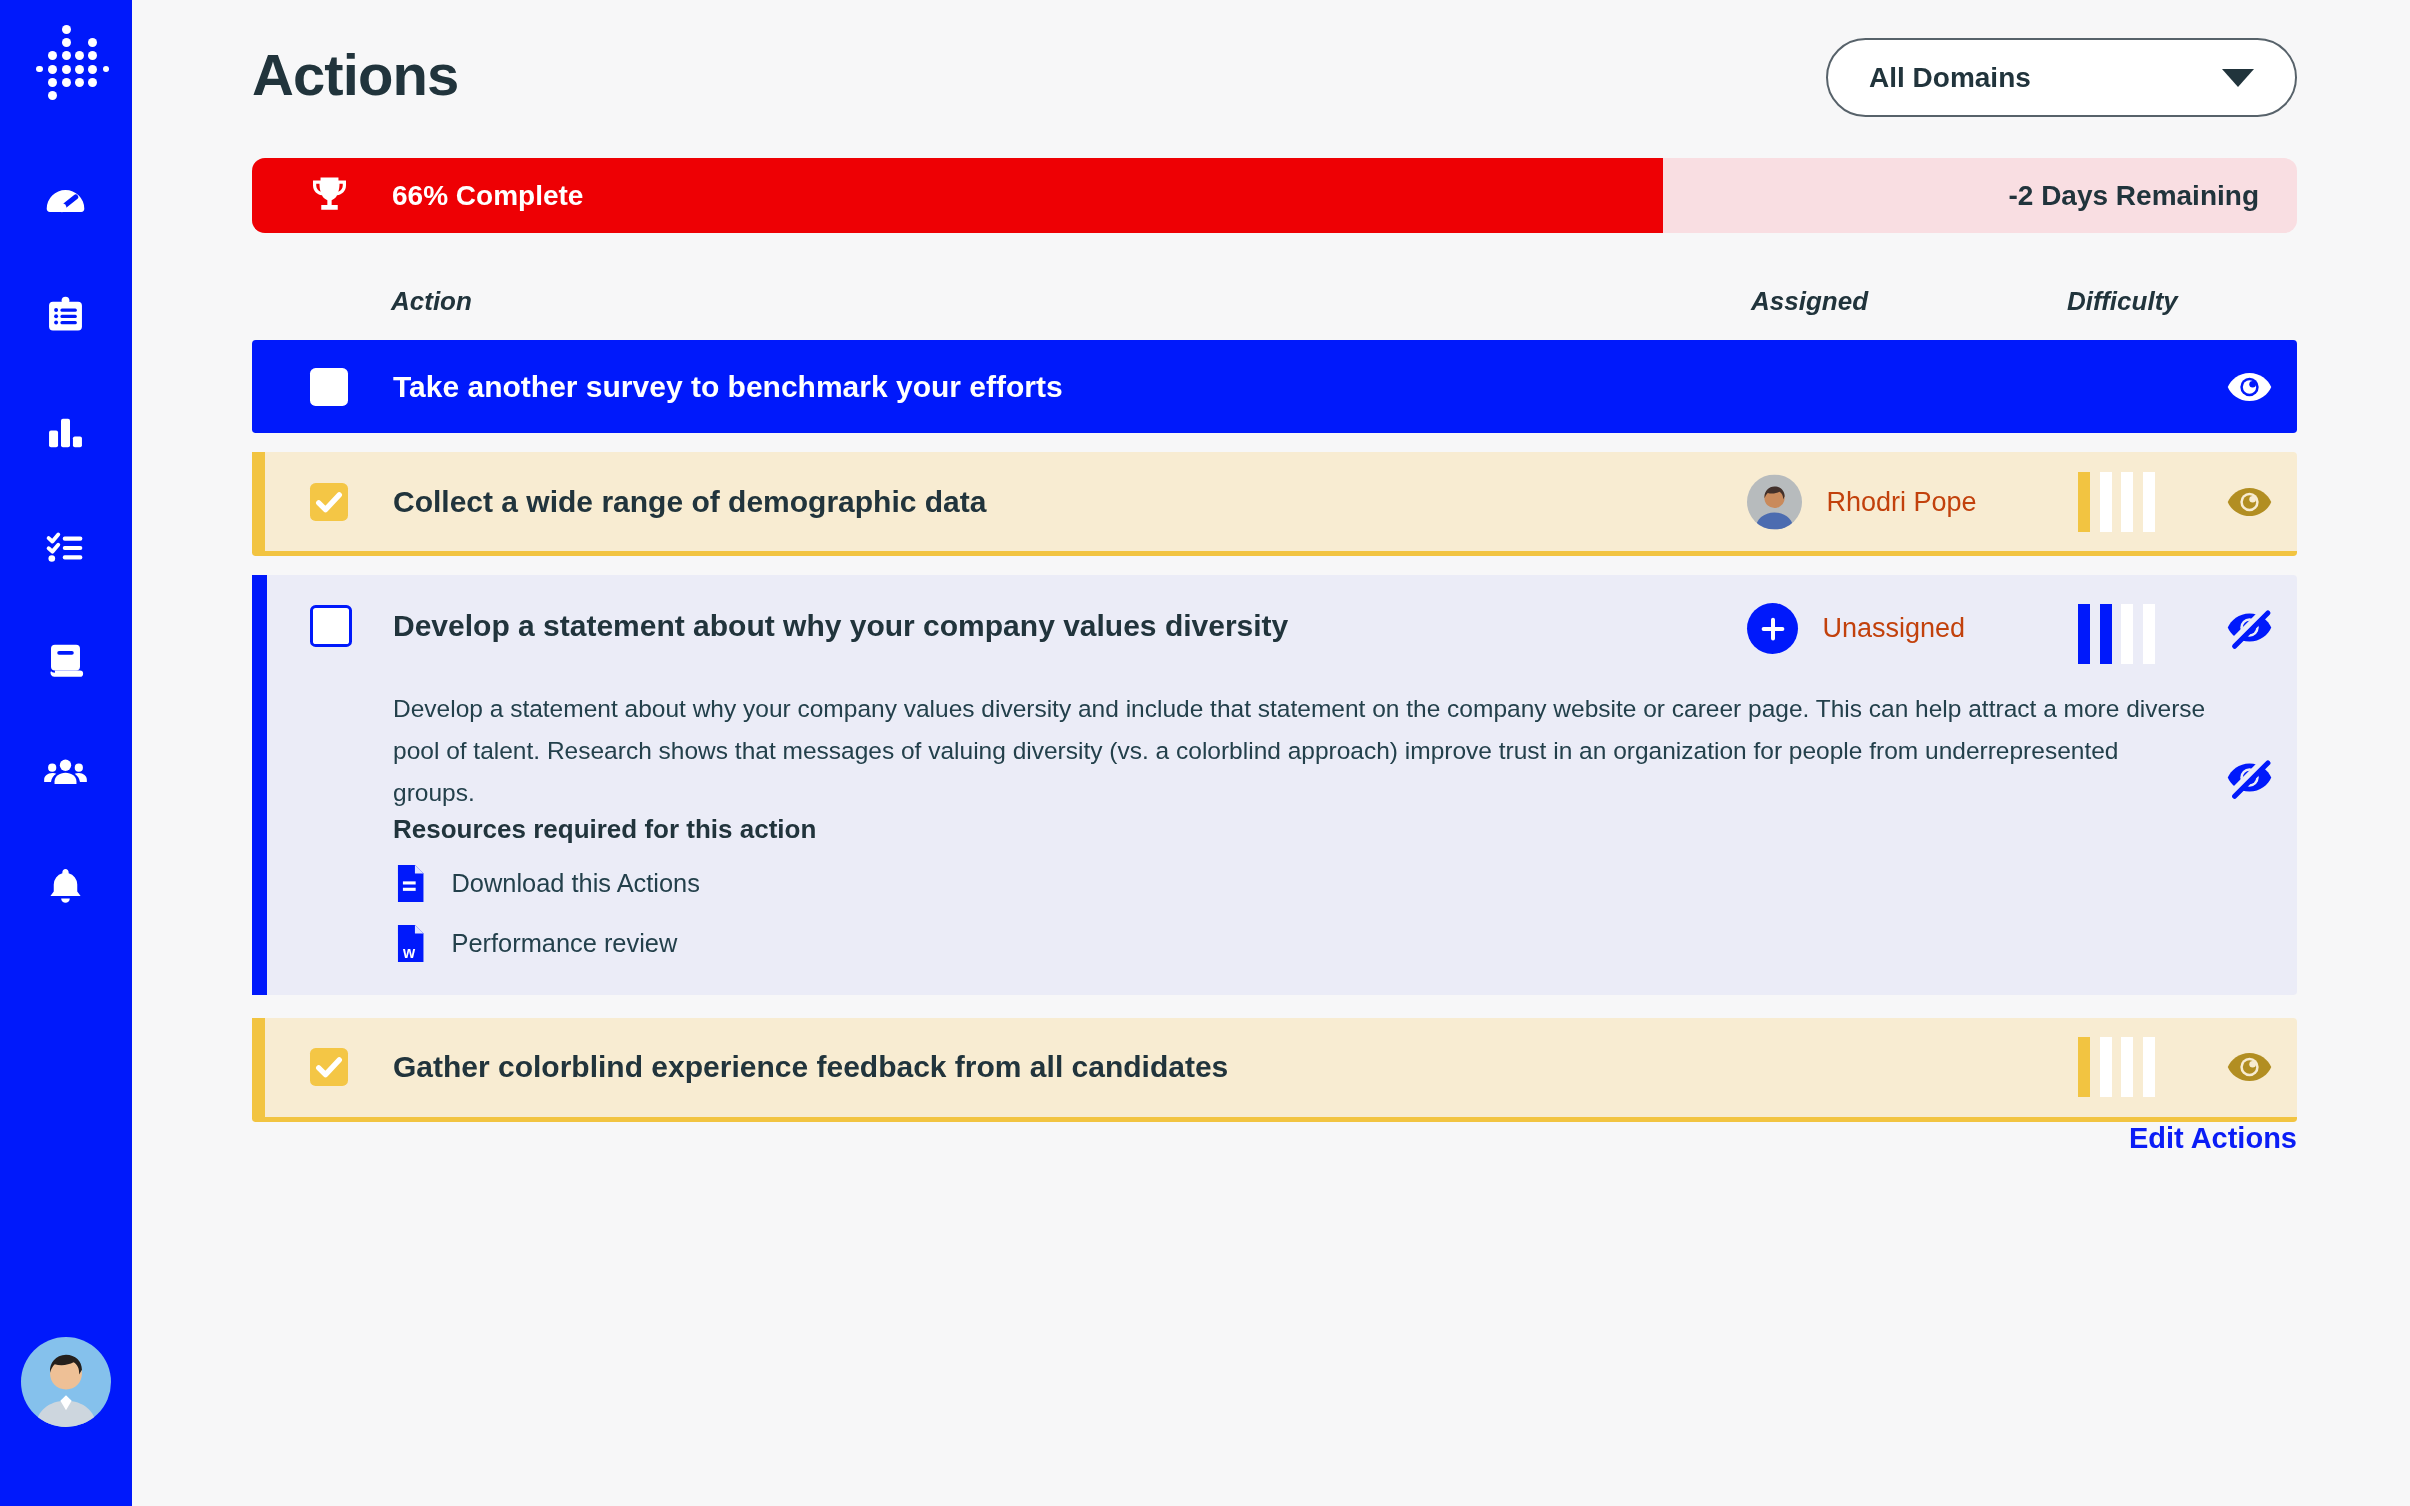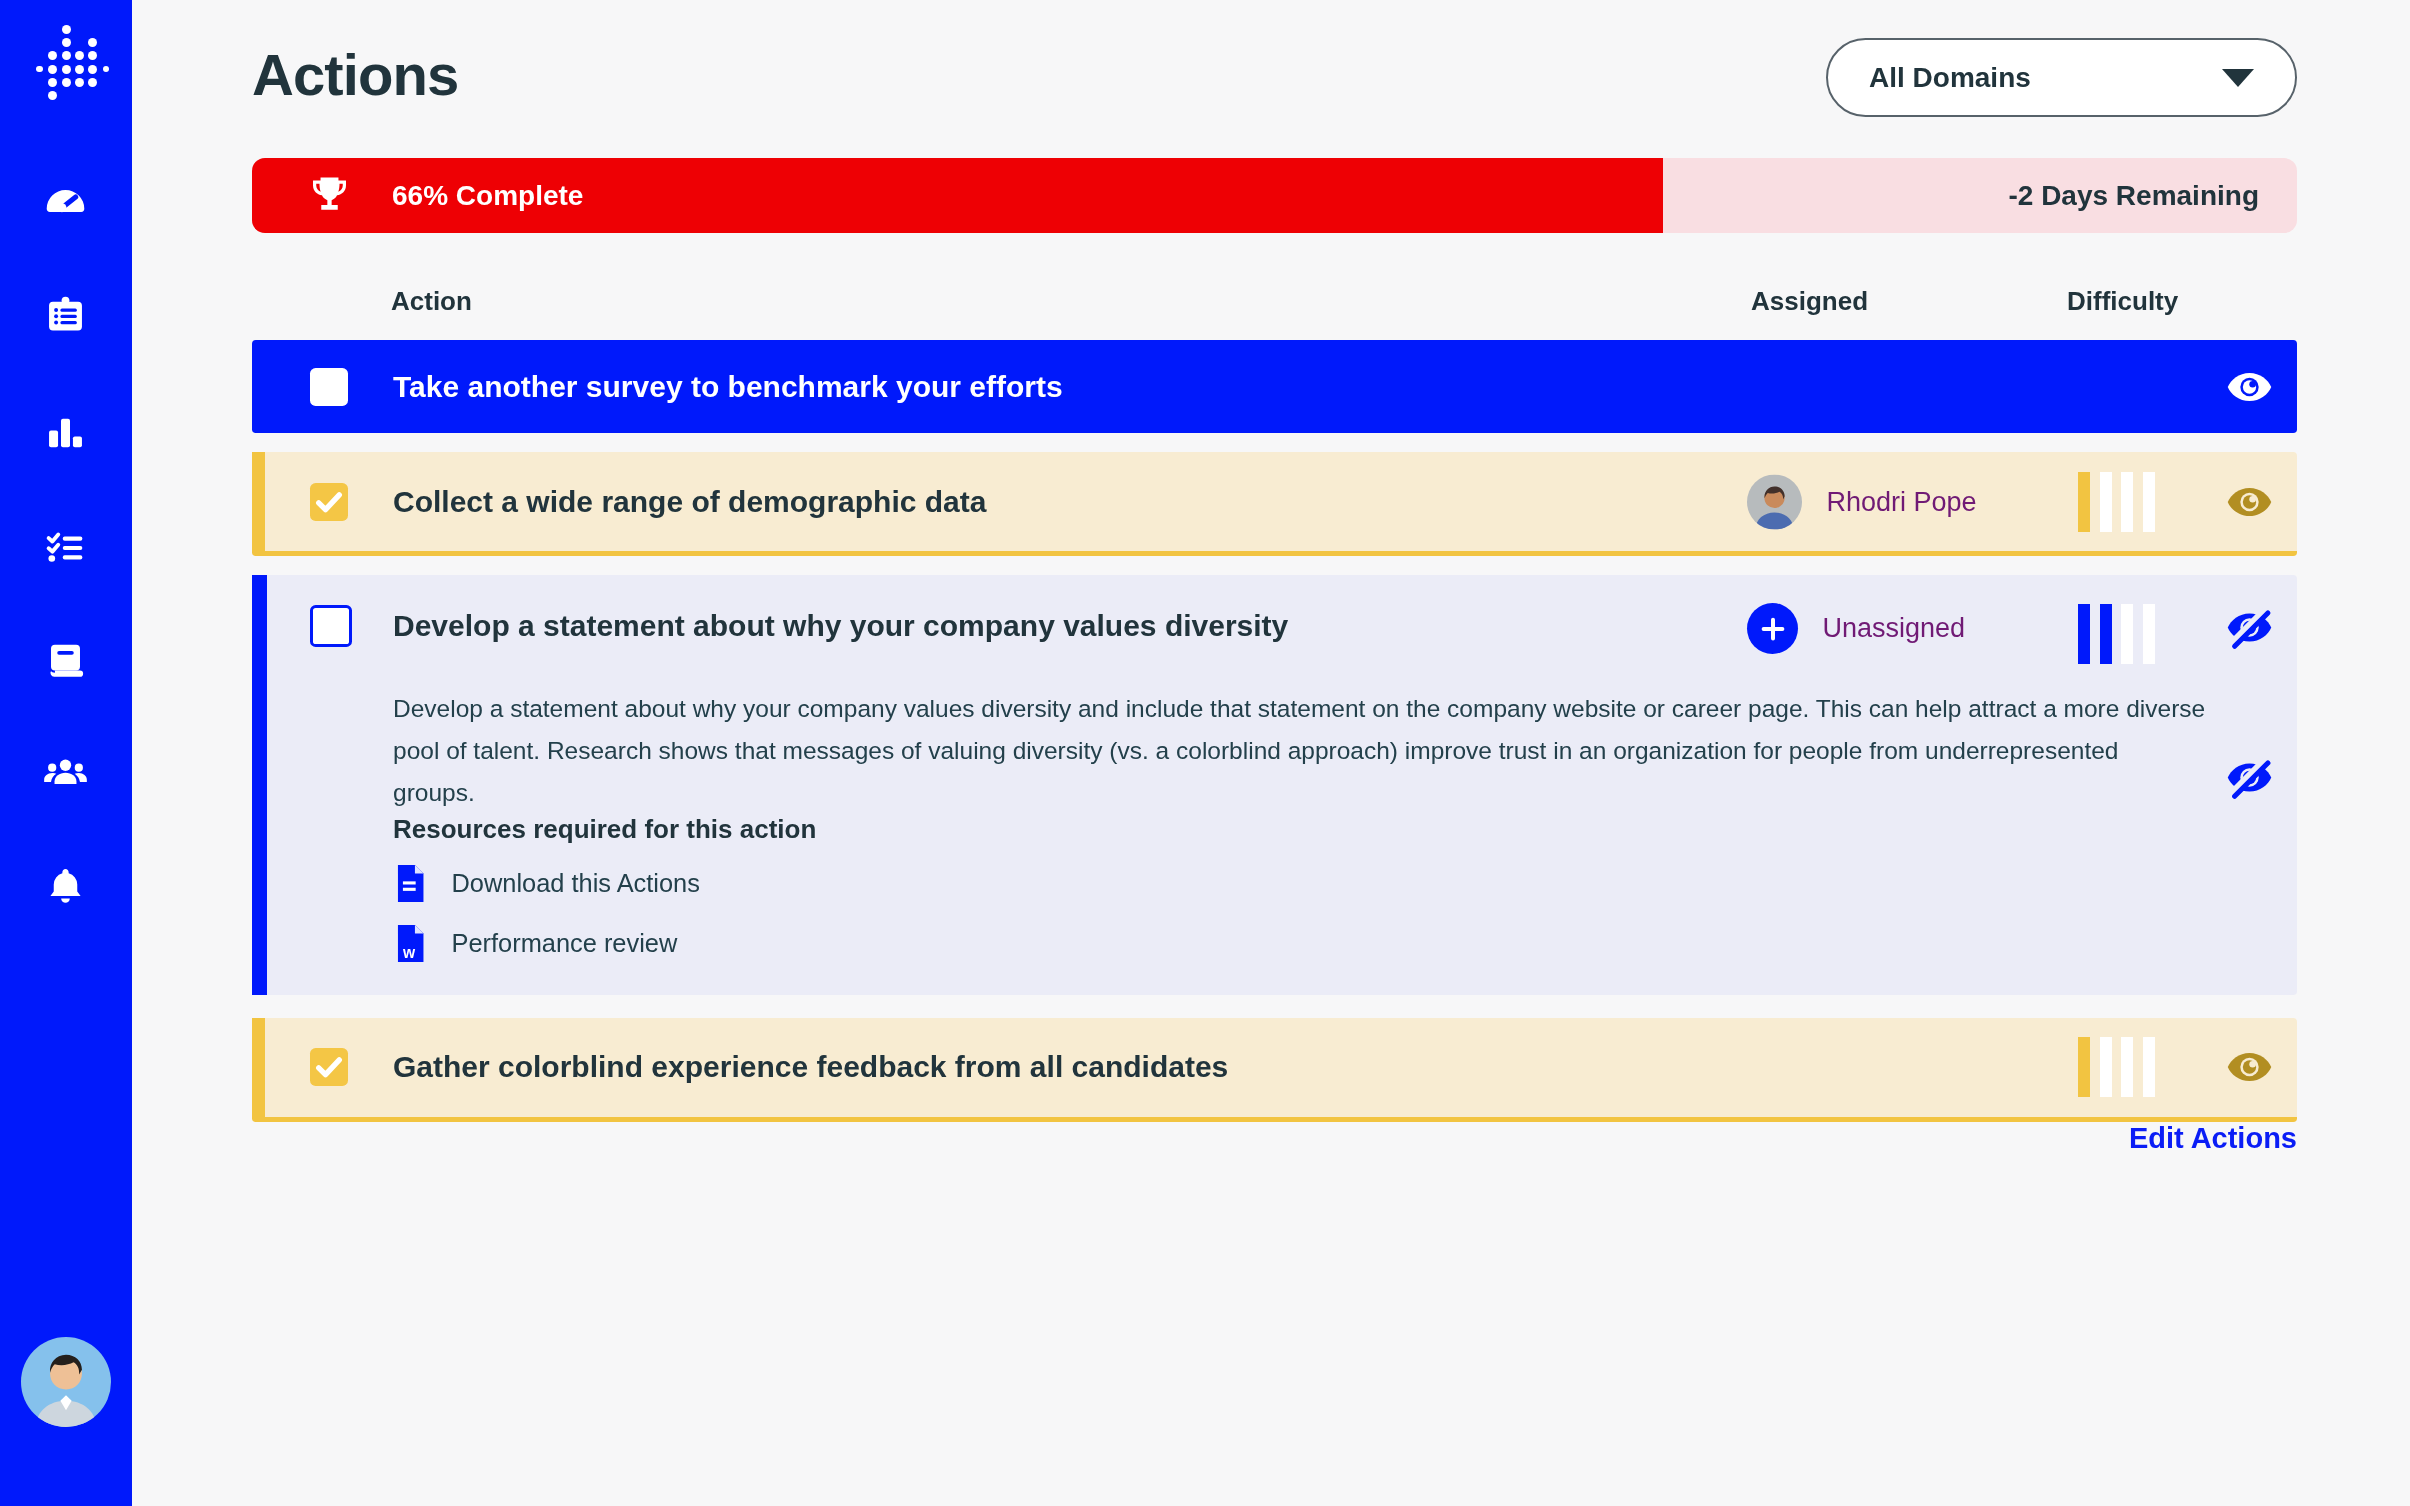--- a/index.html
+++ b/index.html
@@ -30,32 +30,32 @@
 
   
   .progress{position:absolute;left:0;top:158px;width:2045px;height:75px;border-radius:13px;background:#f9dee2;overflow:hidden;}
   .progress-fill{position:absolute;left:0;top:0;bottom:0;background:#ee0004;display:flex;align-items:center;padding-left:56px;gap:41px;box-sizing:border-box;color:#fff;}
   .progress-fill svg{width:43px;height:43px;}
   .progress-label{font-size:28px;font-weight:bold;text-align:right;}
   .progress-remaining{position:absolute;right:38px;top:0;bottom:0;display:flex;align-items:center;font-size:28px;font-weight:bold;color:#21343c;}
 
   
   .table-area{position:absolute;left:0;top:282px;width:2045px;}
-  .thead{position:relative;height:58px;font-size:26px;font-weight:bold;color:#21343c;}
+  .thead{position:relative;height:58px;font-size:26px;font-weight:bold;color:#21343c;font-style:italic;}
   .th-action{position:absolute;left:139px;top:3.8px;}
   .th-assigned{position:absolute;left:1499px;top:3.8px;}
   .th-difficulty{position:absolute;left:1815px;top:3.8px;}
 
   .row{position:relative;width:2045px;box-sizing:border-box;border-radius:3.8px;cursor:pointer;}
   .accent{position:absolute;left:0;top:0;bottom:0;width:13px;}
   .checkbox{position:absolute;left:58px;top:50%;transform:translateY(-50%);width:38px;height:38px;border-radius:5.6px;cursor:pointer;}
   .checkbox svg{width:38px;height:38px;display:block;}
   .row-title{position:absolute;left:141px;top:50%;transform:translateY(-50%);font-size:30px;font-weight:bold;white-space:nowrap;}
   .assigned-cell{position:absolute;left:1495px;top:50%;transform:translateY(-50%);display:flex;align-items:center;gap:24.5px;}
-  .assignee-name{font-size:27px;color:#701a75;white-space:nowrap;}
+  .assignee-name{font-size:27px;color:#c2410c;white-space:nowrap;}
   .bars{position:absolute;left:1826px;top:50%;transform:translateY(-50%);display:flex;gap:9.4px;height:60px;}
   .bar{width:12.2px;height:60px;background:#fff;}
   .eye-cell{position:absolute;left:1974px;top:50%;transform:translateY(-50%);width:47px;height:47px;cursor:pointer;}
   .eye-cell svg{width:47px;height:47px;display:block;}
 
   .row-blue{height:93px;background:#0019fb;color:#fff;margin-top:0;}
   .row-blue .checkbox{background:#fff;}
   .row-blue .eye-cell{color:#fff;--hole:#0019fb;}
 
   .row-yellow{height:104px;background:#f8ecd2;border-bottom:5.6px solid #f2c441;margin-top:19px;color:#21343c;}

